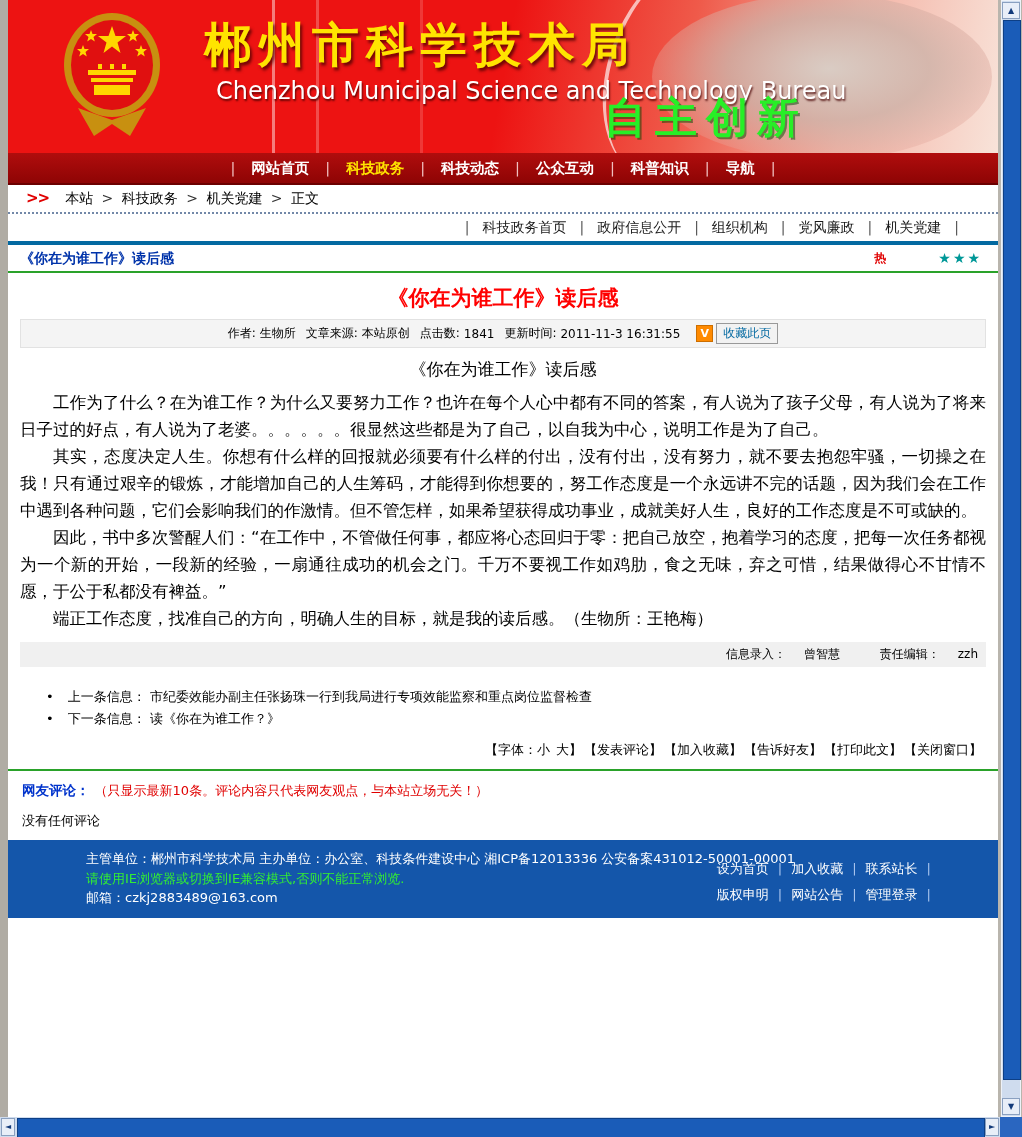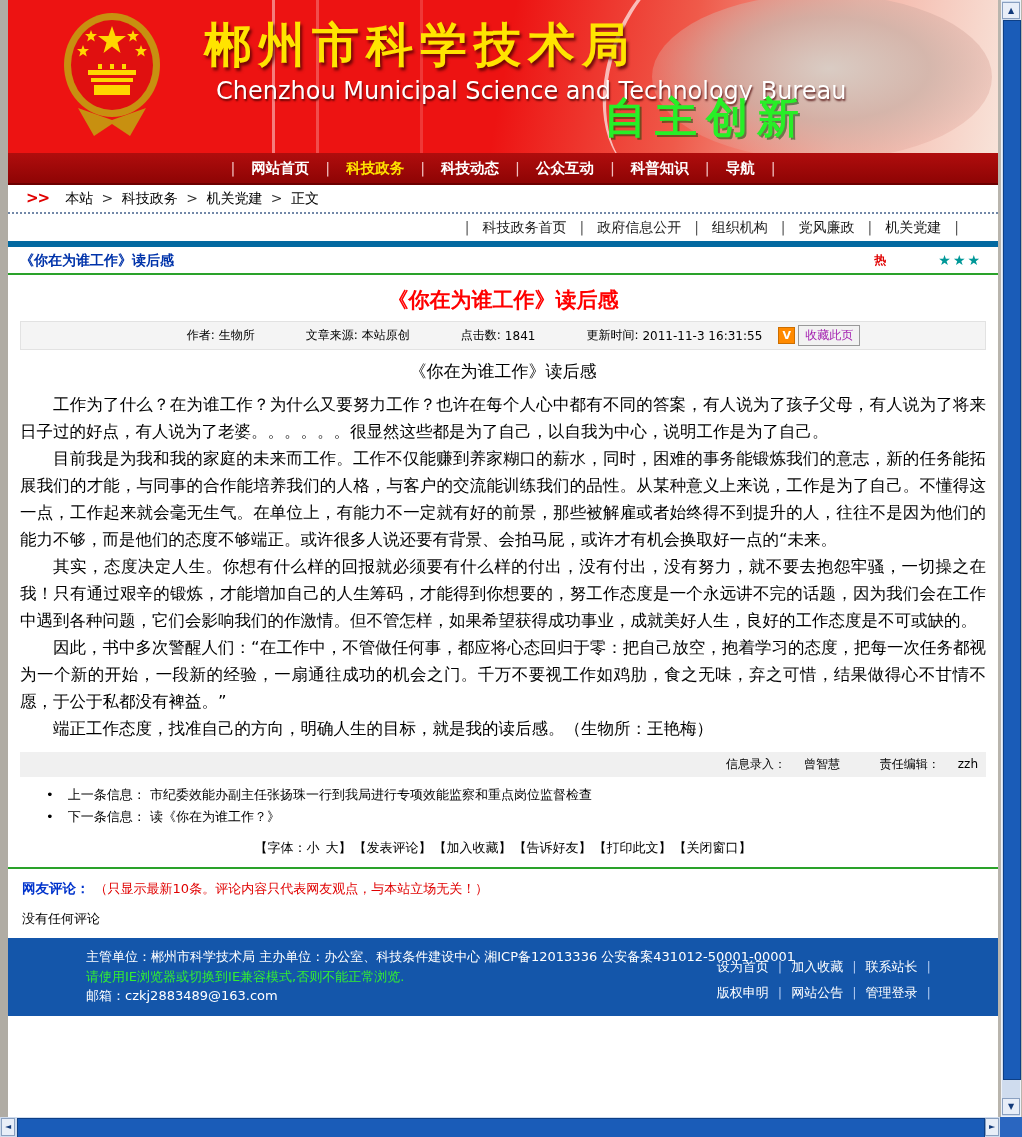--- a/index.html
+++ b/index.html
@@ -35,52 +35,52 @@
 
   
   .crumb-row{height:27px;line-height:27px;padding-left:18px;font-size:14px;color:#000;
     border-bottom:2px dotted #7288a8;background:#fff;white-space:nowrap;}
   .crumb-arrows{color:#e00000;font-weight:bold;font-size:15px;margin-right:16px;letter-spacing:-1px;}
   .crumb{cursor:pointer;}
   .crumb:not(.last)::after{content:" > ";color:#333;margin:0 4px;cursor:default;}
 
   
   .subnav{height:27px;line-height:27px;text-align:right;padding-right:26px;
-    border-bottom:6px solid #0369a1;font-size:14px;white-space:nowrap;}
+    border-bottom:4px solid #0369a1;font-size:14px;white-space:nowrap;}
   .subnav a{color:#1a1a1a;text-decoration:none;cursor:pointer;}
   .subnav a::before{content:"|";color:#555;margin:0 13px;}
   .subnav a:last-child::after{content:"|";color:#555;margin:0 13px;}
 
   
   .titlebar{height:26px;line-height:26px;padding:0 12px;border-bottom:2px solid #2aa22a;
     display:flex;align-items:center;}
   .tb-title{color:#0033aa;font-weight:bold;font-size:14px;flex:1;}
   .tb-hot{color:#e00000;font-size:12px;font-weight:bold;margin-right:52px;}
   .tb-stars{color:#009898;font-size:14px;letter-spacing:2px;margin-right:4px;}
 
   
   .article{padding:0 12px;background:#fff;}
   .a-title{color:#ff0000;text-align:center;font-size:21px;font-weight:bold;margin:11px 0 7px;}
   .meta{background:#f4f4f4;border:1px solid #e2e2e2;text-align:center;font-size:12px;color:#000;
     padding:3px 0;display:flex;justify-content:center;align-items:center;}
-  .m-lbl{margin-right:4px;margin-left:41px;} .m-val{margin-right:10px;}
+  .m-lbl{margin-right:4px;} .m-val{margin-right:10px;}
   .v-icon{display:inline-block;width:15px;height:15px;line-height:15px;background:#ff8a00;color:#fff;
     font-weight:bold;font-size:11px;text-align:center;margin:0 3px 0 6px;border:1px solid #cc6e00;}
   .bk-btn{font-size:12px;background:#f2f2f2;border:1px solid #999;padding:1px 6px;cursor:pointer;
-    font-family:inherit;color:#a21caf;}
+    font-family:inherit;color:#0369a1;}
   .a-sub{text-align:center;font-size:17px;color:#000;margin:10px 0 8px;}
   .para{font-size:16.5px;line-height:27px;color:#000;text-indent:2em;text-align:justify;margin:0;}
   .entrybar{background:#f0f0f0;text-align:right;font-size:12px;color:#000;padding:4px 8px;margin-top:10px;}
   .entrybar span{margin-left:18px;}
 
-  .related{padding:7px 0 2px 26px;font-size:13px;color:#000;}
+  .related{padding:19px 0 2px 26px;font-size:13px;color:#000;}
   .rel-line{line-height:22px;}
   .rel-line::before{content:"•";margin-right:10px;font-size:13px;}
   .rel-line a{color:#000;text-decoration:none;cursor:pointer;}
-  .actions{text-align:center;font-size:13px;color:#000;padding:9px 4px 10px;}
+  .actions{text-align:right;font-size:13px;color:#000;padding:9px 4px 10px;}
   .actions a{color:#000;text-decoration:none;cursor:pointer;}
   .actions .gap{margin-left:2px;}
   .font-sm,.font-lg{cursor:pointer;} .font-lg{margin-left:6px;}
 
   .green-div{border-top:2px solid #2aa22a;}
 
   
   .comments{padding:9px 14px 10px;background:#fff;}
   .c-title{color:#0033cc;font-weight:bold;font-size:13.5px;text-align:center;}
   .c-note{color:#e00000;font-size:13px;}
@@ -174,21 +174,20 @@
       <span class="m-val">1841</span>
       <span class="m-lbl">更新时间:</span>
       <span class="m-val">2011-11-3 16:31:55</span>
       <span class="v-icon">V</span>
       <button class="bk-btn">收藏此页</button>
     </div>
 
     <div class="a-sub">《你在为谁工作》读后感</div>
 
     <p class="para">工作为了什么？在为谁工作？为什么又要努力工作？也许在每个人心中都有不同的答案，有人说为了孩子父母，有人说为了将来日子过的好点，有人说为了老婆。。。。。。很显然这些都是为了自己，以自我为中心，说明工作是为了自己。</p>
-    <p class="para">目前我是为我和我的家庭的未来而工作。工作不仅能赚到养家糊口的薪水，同时，困难的事务能锻炼我们的意志，新的任务能拓展我们的才能，与同事的合作能培养我们的人格，与客户的交流能训练我们的品性。从某种意义上来说，工作是为了自己。不懂得这一点，工作起来就会毫无生气。在单位上，有能力不一定就有好的前景，那些被解雇或者始终得不到提升的人，往往不是因为他们的能力不够，而是他们的态度不够端正。或许很多人说还要有背景、会拍马屁，或许才有机会换取好一点的“未来。</p>
     <p class="para">其实，态度决定人生。你想有什么样的回报就必须要有什么样的付出，没有付出，没有努力，就不要去抱怨牢骚，一切操之在我！只有通过艰辛的锻炼，才能增加自己的人生筹码，才能得到你想要的，努工作态度是一个永远讲不完的话题，因为我们会在工作中遇到各种问题，它们会影响我们的作激情。但不管怎样，如果希望获得成功事业，成就美好人生，良好的工作态度是不可或缺的。</p>
     <p class="para">因此，书中多次警醒人们：“在工作中，不管做任何事，都应将心态回归于零：把自己放空，抱着学习的态度，把每一次任务都视为一个新的开始，一段新的经验，一扇通往成功的机会之门。千万不要视工作如鸡肋，食之无味，弃之可惜，结果做得心不甘情不愿，于公于私都没有裨益。”</p>
     <p class="para">端正工作态度，找准自己的方向，明确人生的目标，就是我的读后感。（生物所：王艳梅）</p>
 
     <div class="entrybar">
       <span><span>信息录入：</span><span>曾智慧</span></span>
       <span><span>责任编辑：</span><span>zzh</span></span>
     </div>
 
     <div class="related">

